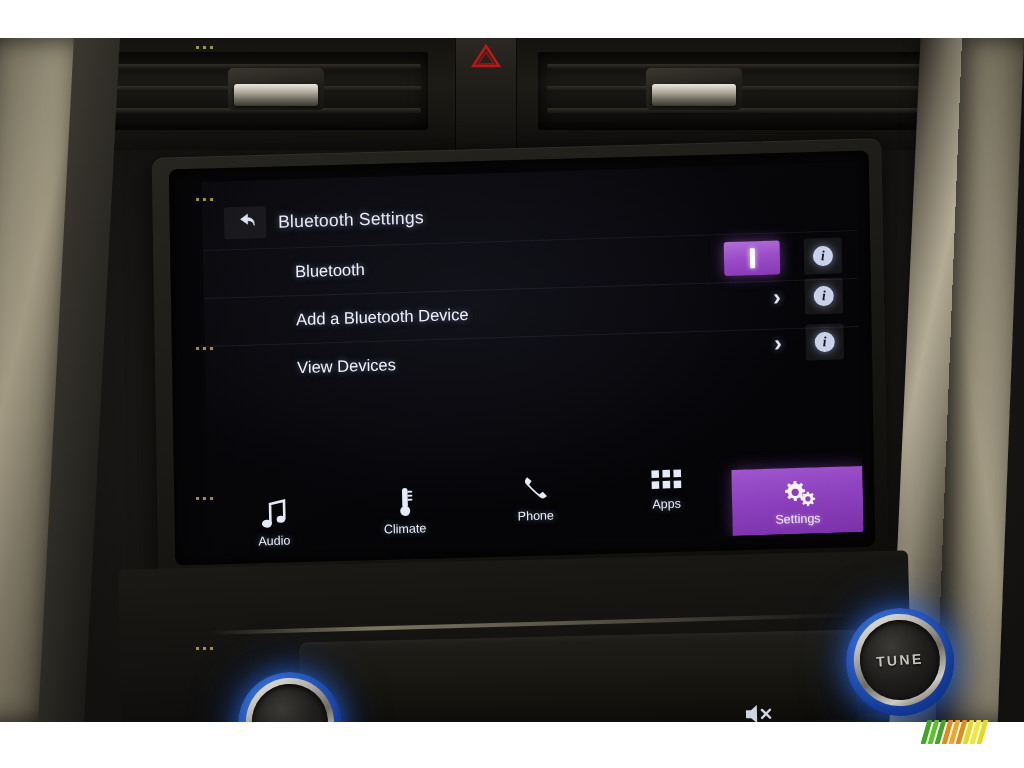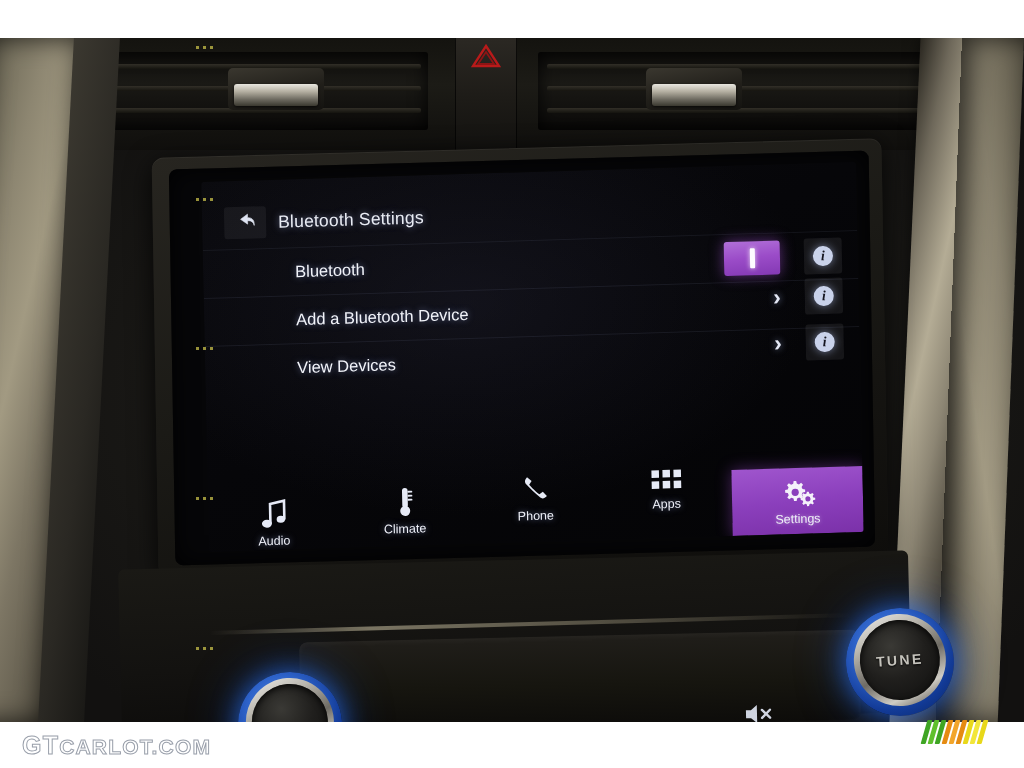--- a/index.html
+++ b/index.html
@@ -478,24 +478,20 @@
 
   <div class="dot-mark" style="left:196px; top:46px;"></div>
   <div class="dot-mark" style="left:196px; top:198px;"></div>
   <div class="dot-mark" style="left:196px; top:347px;"></div>
   <div class="dot-mark" style="left:196px; top:497px;"></div>
   <div class="dot-mark" style="left:196px; top:647px;"></div>
 
   <div class="letterbox-top"></div>
   <div class="letterbox-bottom"></div>
 
-  <div class="watermark">
-    <span class="wm-big">GT</span>
-    <span>CARLOT.COM</span>
-  </div>
 
   <div class="logo-stripes">
     <i style="background:#3fa524"></i>
     <i style="background:#5fc02e"></i>
     <i style="background:#3fa524"></i>
     <i style="background:#e58b12"></i>
     <i style="background:#f2a52a"></i>
     <i style="background:#e58b12"></i>
     <i style="background:#e8d81a"></i>
     <i style="background:#f2e63a"></i>

